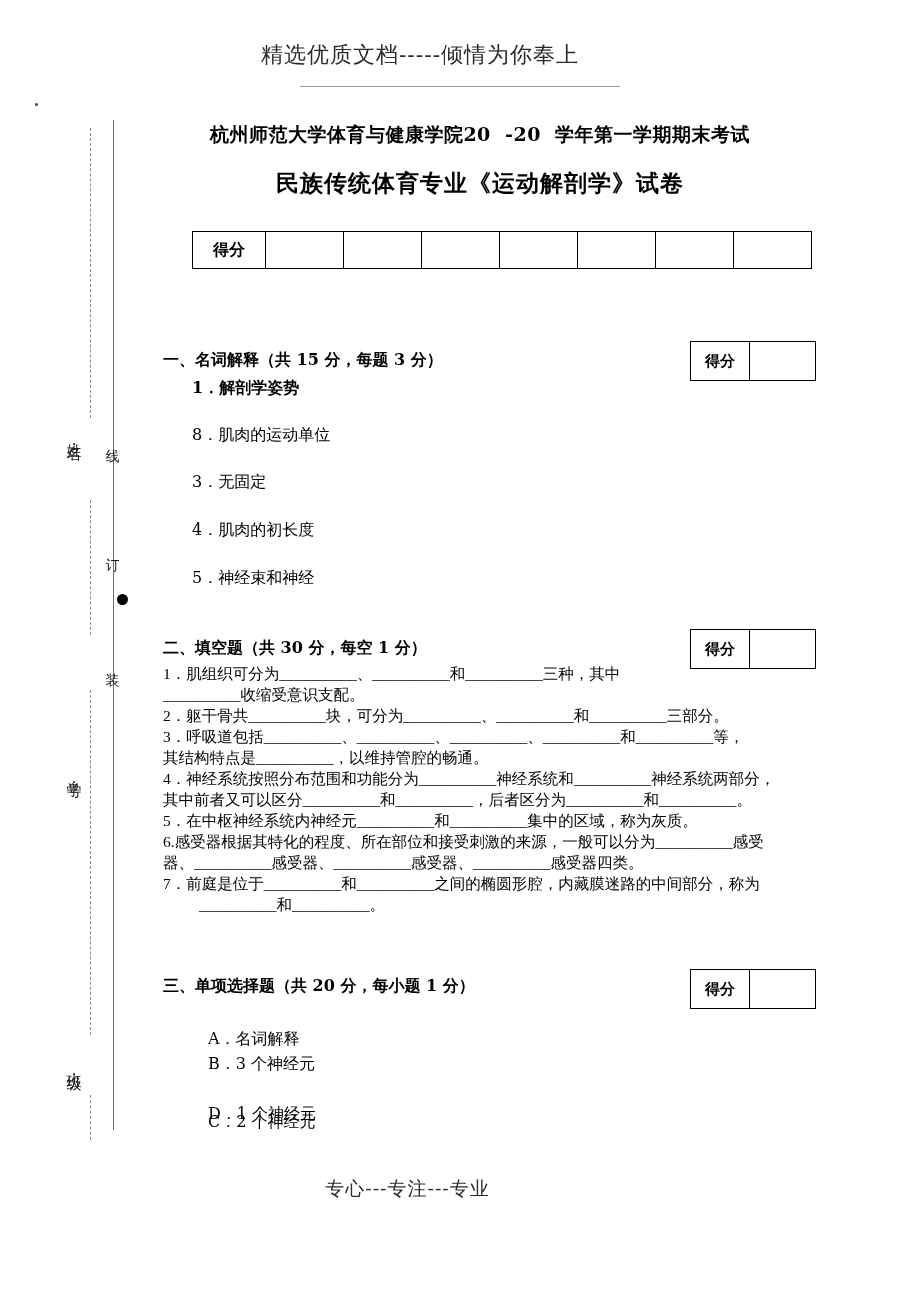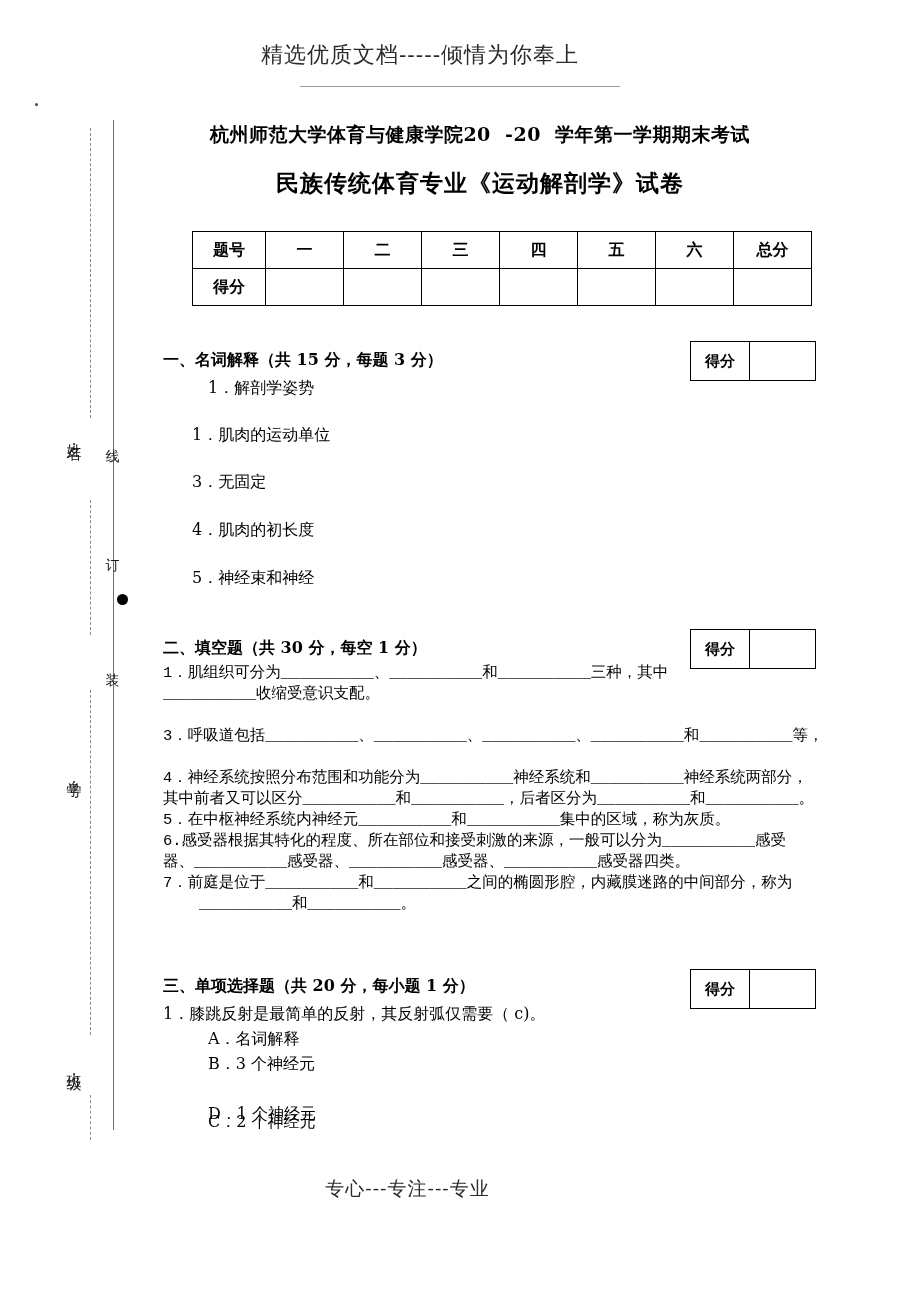--- a/index.html
+++ b/index.html
@@ -173,21 +173,21 @@
   }
   .term-item {
     position: absolute;
     font-family: "DejaVu Serif", "Liberation Serif", serif;
     font-size: 16px;
     white-space: nowrap;
   }
   .fill-line {
     position: absolute;
     left: 163px;
-    font-family: Liberation Mono, monospace;
+    font-family: Liberation Serif, serif;
     font-size: 15.5px;
     white-space: nowrap;
     line-height: 1.15;
   }
   .opt {
     position: absolute;
     font-family: "DejaVu Serif", "Liberation Serif", serif;
     font-size: 16px;
     white-space: nowrap;
   }
@@ -233,79 +233,70 @@
   <div class="vtext vt-banji">班级:</div>
   <div class="vtext vt-xian">线</div>
   <div class="vtext vt-ding">订</div>
   <div class="vtext vt-zhuang">装</div>
 
   <div class="title1">杭州师范大学体育与健康学院20  -20  学年第一学期期末考试</div>
   <div class="title2">民族传统体育专业《运动解剖学》试卷</div>
 
   <table class="score-table">
     <tbody>
-        <tr>
-      <td class="head-col">题号</td>
-      <td>一</td>
-      <td>二</td>
-      <td>三</td>
-      <td>四</td>
-      <td>五</td>
-      <td>六</td>
-      <td>总分</td>
-    </tr>
     <tr>
       <td class="head-col">得分</td>
       <td></td>
       <td></td>
       <td></td>
       <td></td>
       <td></td>
       <td></td>
       <td></td>
     </tr>
   </tbody>
     </table>
 
   <div class="defen-box defen-1">
     <div class="lbl">得分</div>
     <div class="blank"></div>
   </div>
 
   <div class="sec-head" style="left:163px; top:350px;">一、名词解释（共 15 分，每题 3 分）</div>
-  <div class="term-item" style="left:208px; top:378px;">1．解剖学姿势</div>
-  <div class="term-item" style="left:192px; top:425px;">1．肌肉的运动单位</div>
+  <div class="term-item" style="left:192px; top:378px;font-weight:bold;">1．解剖学姿势</div>
+  <div class="term-item" style="left:192px; top:425px;">8．肌肉的运动单位</div>
   <div class="term-item" style="left:192px; top:472px;">3．无固定</div>
   <div class="term-item" style="left:192px; top:520px;">4．肌肉的初长度</div>
   <div class="term-item" style="left:192px; top:568px;">5．神经束和神经</div>
 
   <div class="defen-box defen-2">
     <div class="lbl">得分</div>
     <div class="blank"></div>
   </div>
 
   <div class="sec-head" style="left:163px; top:638px;">二、填空题（共 30 分，每空 1 分）</div>
   <div class="fill-line" style="top:665px;">1．肌组织可分为__________、__________和__________三种，其中</div>
   <div class="fill-line" style="top:686px;">__________收缩受意识支配。</div>
+  <div class="fill-line" style="top:707px;">2．躯干骨共__________块，可分为__________、__________和__________三部分。</div>
   <div class="fill-line" style="top:728px;">3．呼吸道包括__________、__________、__________、__________和__________等，</div>
+  <div class="fill-line" style="top:749px;">其结构特点是__________，以维持管腔的畅通。</div>
   <div class="fill-line" style="top:770px;">4．神经系统按照分布范围和功能分为__________神经系统和__________神经系统两部分，</div>
   <div class="fill-line" style="top:791px;">其中前者又可以区分__________和__________，后者区分为__________和__________。</div>
   <div class="fill-line" style="top:812px;">5．在中枢神经系统内神经元__________和__________集中的区域，称为灰质。</div>
   <div class="fill-line" style="top:833px;">6.感受器根据其特化的程度、所在部位和接受刺激的来源，一般可以分为__________感受</div>
   <div class="fill-line" style="top:854px;">器、__________感受器、__________感受器、__________感受器四类。</div>
   <div class="fill-line" style="top:875px;">7．前庭是位于__________和__________之间的椭圆形腔，内藏膜迷路的中间部分，称为</div>
   <div class="fill-line" style="top:896px;margin-left:36px;">__________和__________。</div>
 
   <div class="defen-box defen-3">
     <div class="lbl">得分</div>
     <div class="blank"></div>
   </div>
 
   <div class="sec-head" style="left:163px; top:976px;">三、单项选择题（共 20 分，每小题 1 分）</div>
-  <div class="q-line" style="top:1004px;">1．膝跳反射是最简单的反射，其反射弧仅需要（      c)。</div>
   <div class="opt" style="left:208px; top:1029px;">A．名词解释</div>
   <div class="opt" style="left:208px; top:1054px;">B．3 个神经元</div>
   <div class="opt" style="left:208px; top:1112px;">C．2 个神经元</div>
   <div class="opt" style="left:208px; top:1104px;">D．1 个神经元</div>
 
   <div class="footer">专心---专注---专业</div>
 
 </div>
 
 </body></html>

